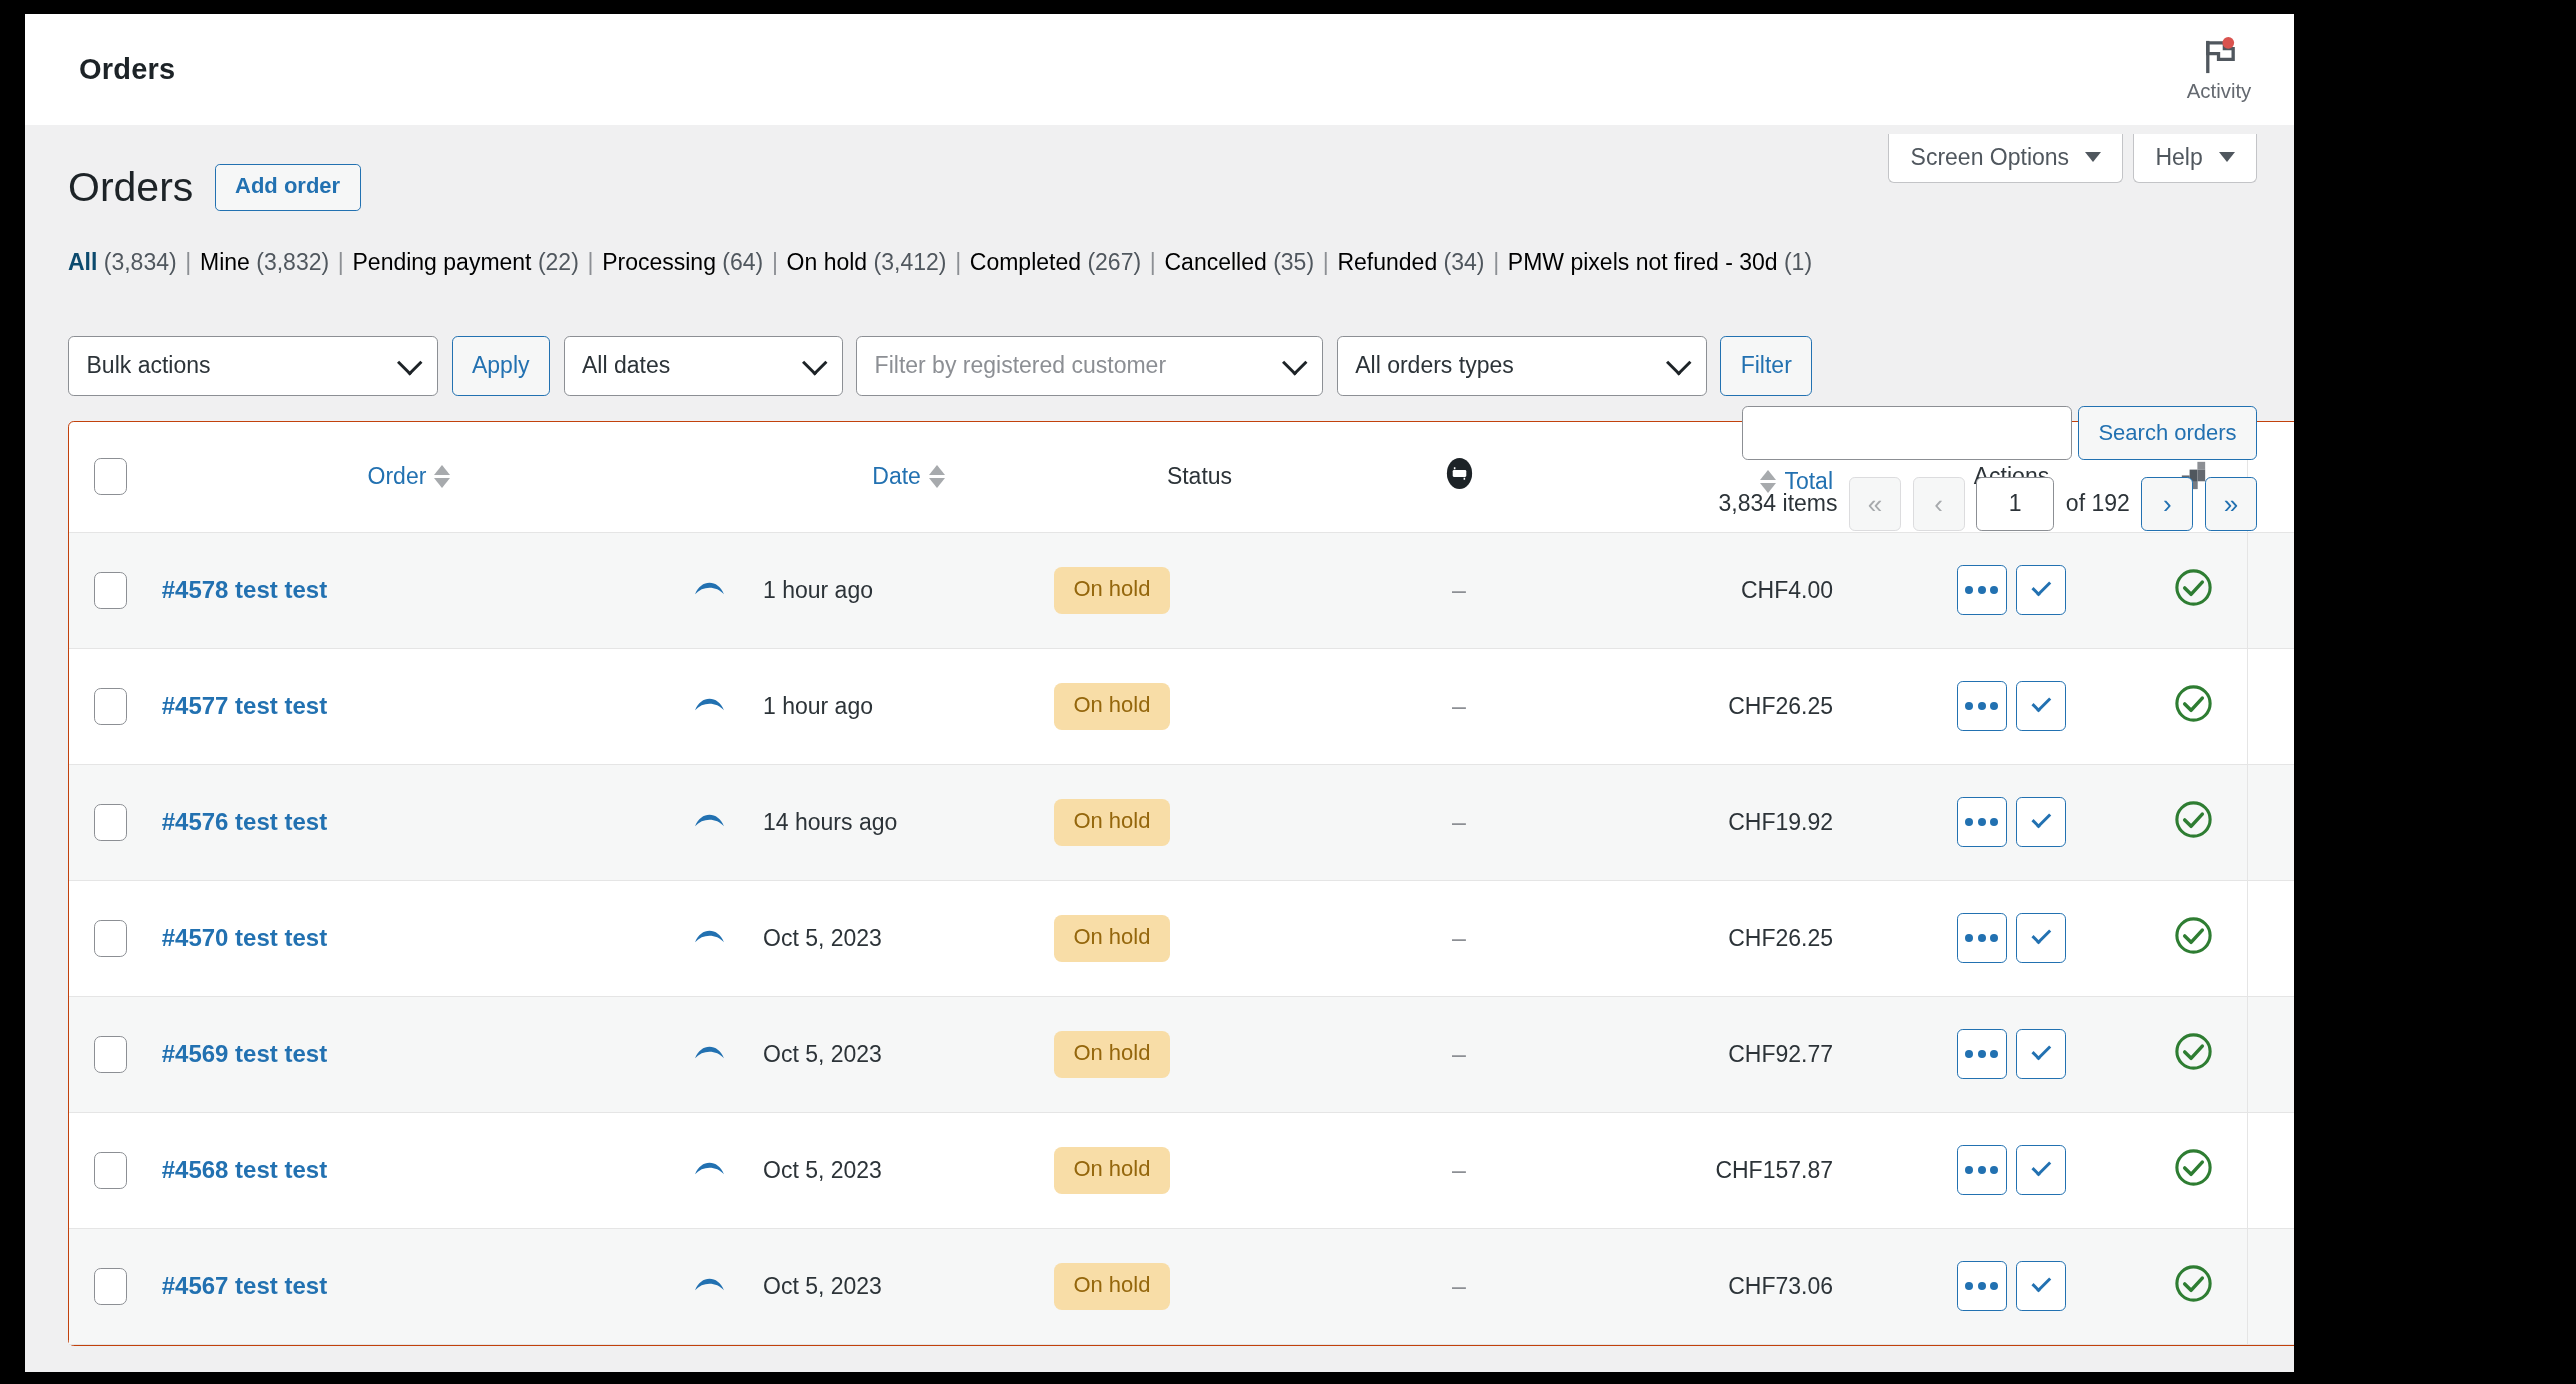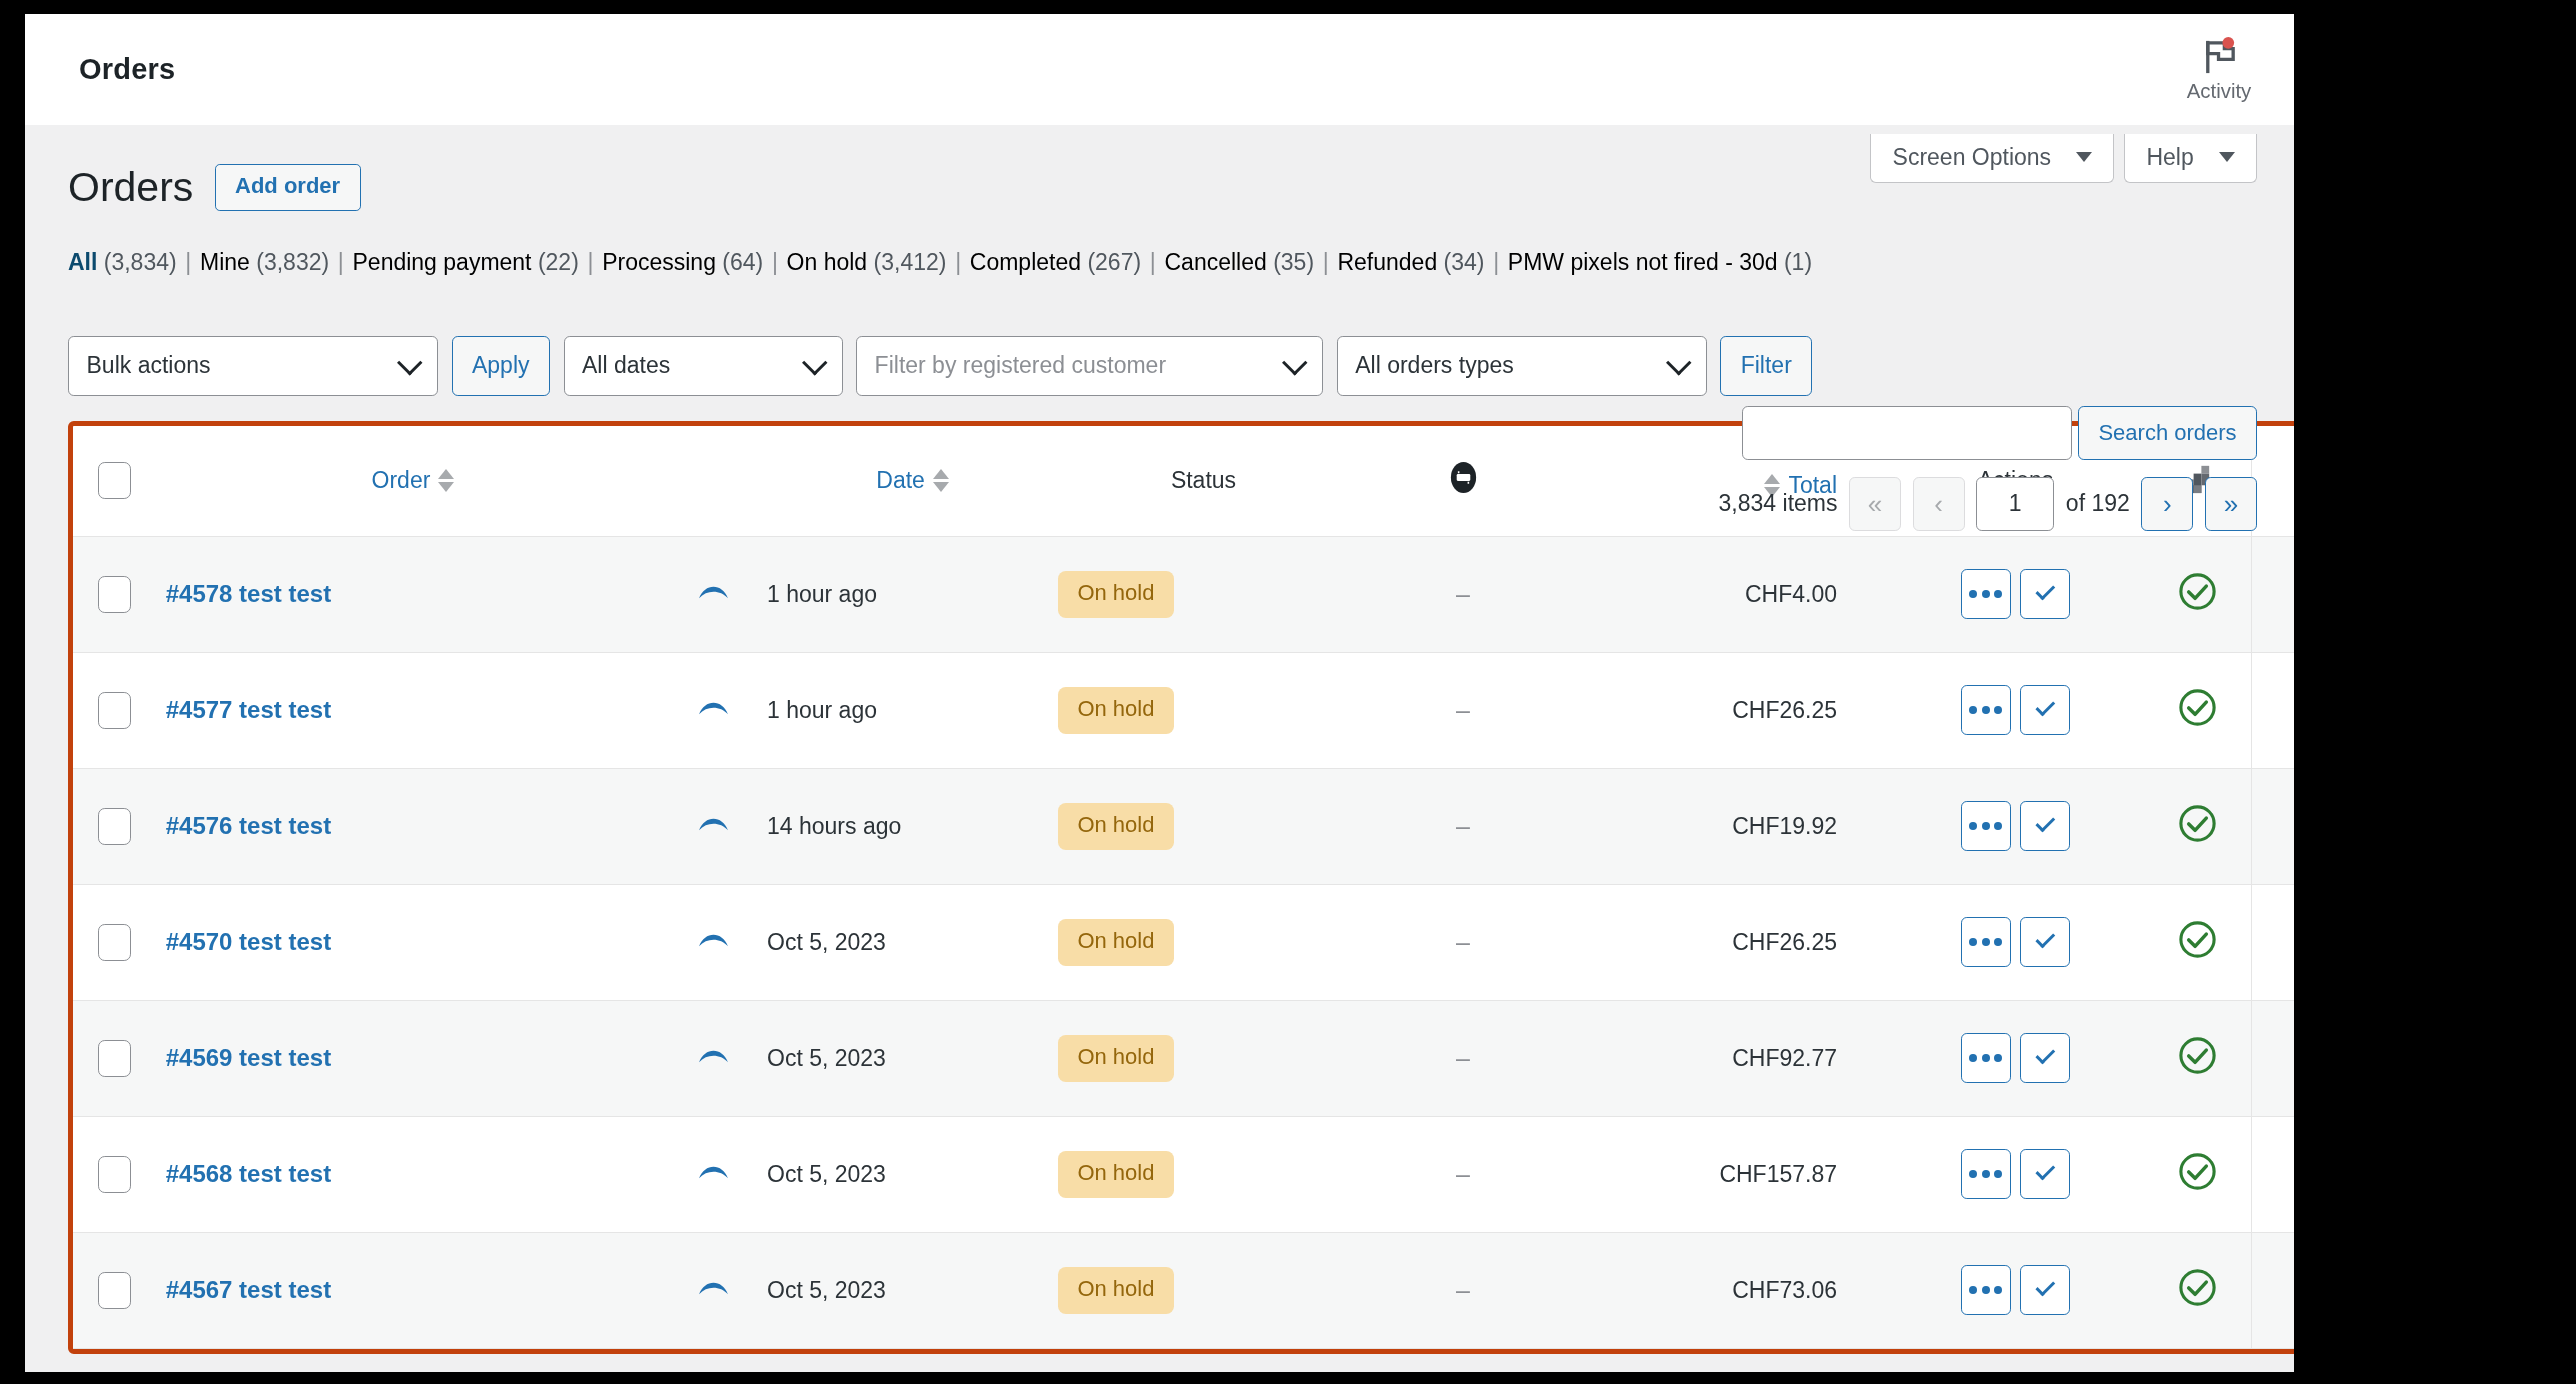--- a/index.html
+++ b/index.html
@@ -33,21 +33,21 @@
 
   .screen-meta {
     position: absolute; right: 37px; top: 9.7px;
     display: flex; gap: 9.7px;
   }
   .meta-btn {
     background: #fff; border: 1px solid #c3c4c7; border-top: none;
     border-radius: 0 0 5.8px 5.8px;
     font-size: 23px; color: #50575e;
     padding: 11.6px 21.3px 13.6px 21.3px;
-    display: flex; align-items: center; gap: 25px;
+    display: flex; align-items: center; gap: 16px;
     cursor: pointer; line-height: 1;
   }
   .caret-down { width: 0; height: 0; border-left: 8.7px solid transparent; border-right: 8.7px solid transparent; border-top: 10.7px solid #50575e; }
 
   .page-head { display: flex; align-items: center; gap: 21.3px; padding-top: 39px; }
   .page-title { font-size: 41px; font-weight: 400; color: #1d2327; line-height: 1.1; }
   .add-order-btn {
     background: #f6f7f7; border: 1.5px solid #2271b1; color: #2271b1;
     border-radius: 4.8px; font-size: 22px; font-weight: 700;
     padding: 10.7px 19.4px 12.6px; cursor: pointer; line-height: 1;
@@ -119,21 +119,21 @@
   .pg-current {
     width: 78px; height: 54px; border: 1.5px solid #8c8f94; border-radius: 5.8px;
     background: #fff; text-align: center; font-size: 23px; color: #2c3338;
     font-family: inherit; outline: none;
   }
   .pg-total { color: #2c3338; }
 
   
   .wp-list-table {
     margin-top: 25px; width: 100%; background: #fff;
-    border: 5px solid #c2410c; border-radius: 5.8px;
+    border: 1px solid #c2410c; border-radius: 5.8px;
     border-collapse: separate; border-spacing: 0; table-layout: fixed;
   }
   .wp-list-table th, .wp-list-table td {
     border-bottom: 1px solid #e5e5e5; vertical-align: middle;
     font-size: 23px; color: #2c3338; height: 116px; padding: 0;
   }
   .wp-list-table thead th { font-weight: 400; height: 111px; }
   .wp-list-table tbody tr:nth-child(odd) td { background: #f6f7f7; }
   .wp-list-table tbody tr:nth-child(even) td { background: #fff; }
 

